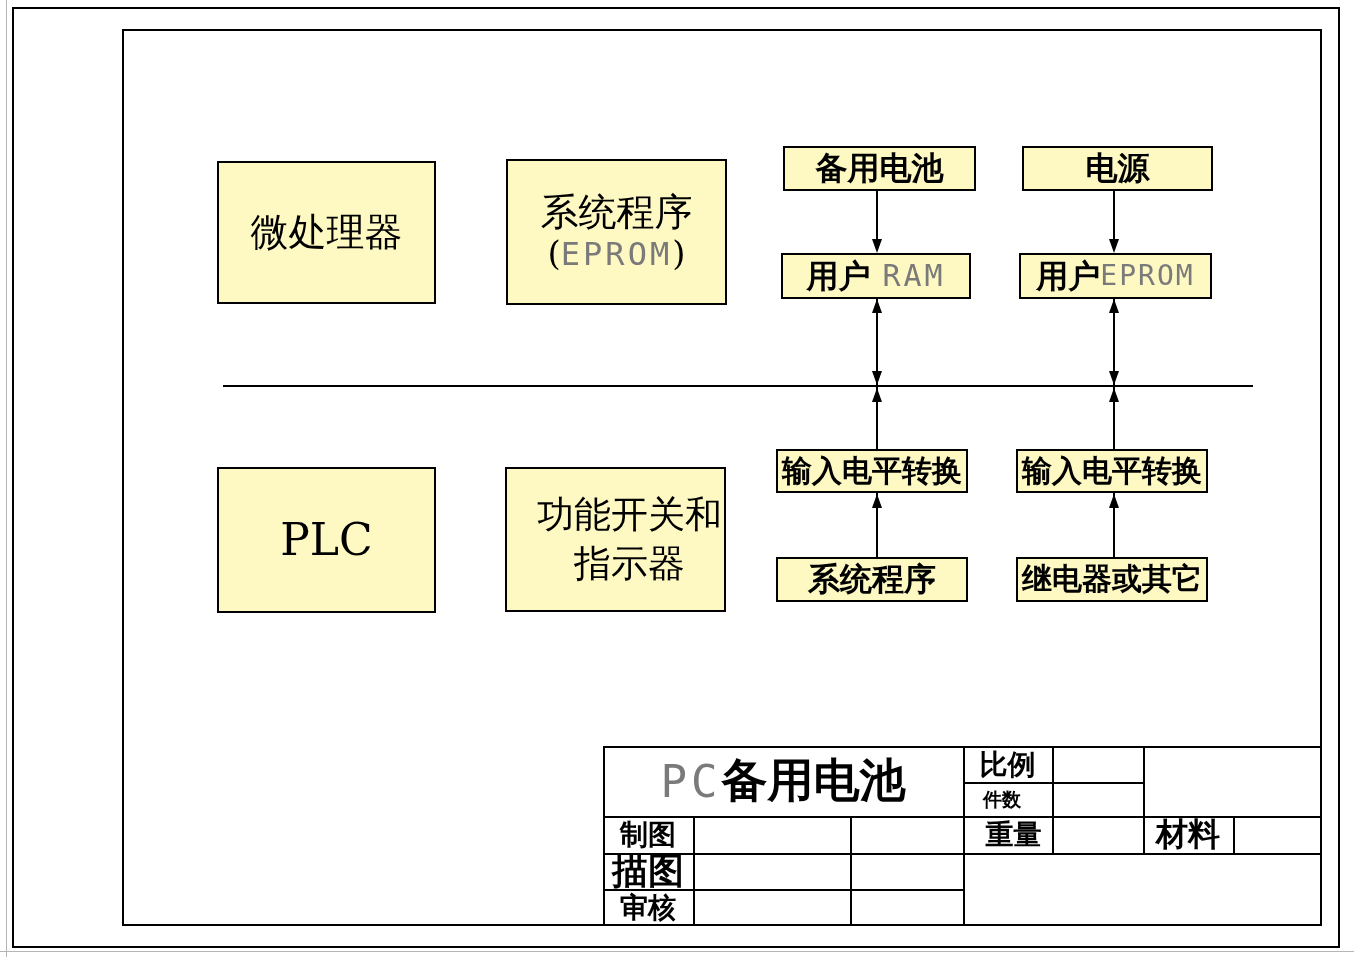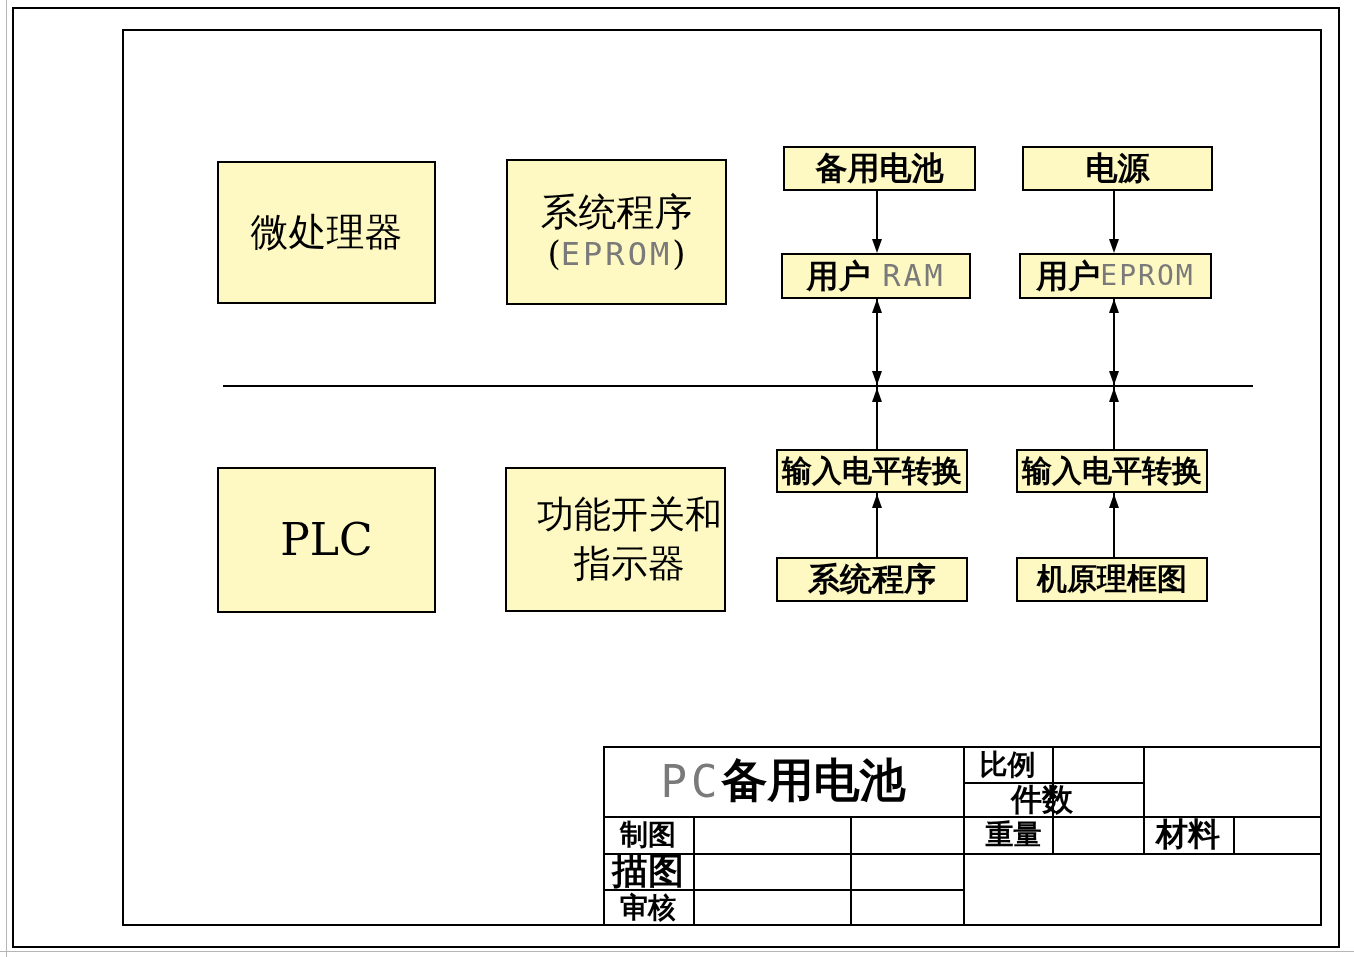--- a/index.html
+++ b/index.html
@@ -85,21 +85,21 @@
 
   <div class="dbox cjk" style="left:1016px;top:449px;width:192px;height:44px;font-size:30px;font-weight:600;">
     <span>输入电平转换</span>
   </div>
 
   <div class="dbox cjk" style="left:776px;top:557px;width:192px;height:45px;font-size:32px;font-weight:600;">
     <span>系统程序</span>
   </div>
 
   <div class="dbox cjk" style="left:1016px;top:557px;width:192px;height:45px;font-size:30px;font-weight:600;">
-    <span>机原理框图</span>
+    <span>继电器或其它</span>
   </div>
 
   <div class="conn" style="left:876px;top:191px;height:50px;"></div>
   <div class="arrow-down" style="left:872px;top:239px;"></div>
 
   <div class="conn" style="left:1113px;top:191px;height:50px;"></div>
   <div class="arrow-down" style="left:1109px;top:239px;"></div>
 
   <div class="conn" style="left:876px;top:299px;height:86px;"></div>
   <div class="arrow-up" style="left:872px;top:299px;"></div>
@@ -146,21 +146,21 @@
   <div class="cell cjk-b" style="left:603px;top:853px;width:90px;height:36px;font-size:36px;">
     <span>描图</span>
   </div>
   <div class="cell cjk-b" style="left:603px;top:889px;width:90px;height:37px;font-size:28px;">
     <span>审核</span>
   </div>
 
   <div class="cell cjk-b" style="left:963px;top:747px;width:89px;height:35px;font-size:28px;">
     <span>比例</span>
   </div>
-  <div class="cell cjk-b" style="left:963px;top:783px;width:78px;height:33px;font-size:31px;padding-left:40px;">
+  <div class="cell cjk-b" style="left:963px;top:783px;width:78px;height:33px;font-size:19px;">
     <span>件数</span>
   </div>
   <div class="cell cjk-b" style="left:963px;top:817px;width:101px;height:36px;font-size:28px;border-radius:16px;">
     <span>重量</span>
   </div>
   <div class="cell cjk-b" style="left:1143px;top:817px;width:90px;height:36px;font-size:32px;">
     <span>材料</span>
   </div>
 
   <div class="cell" style="left:1054px;top:747px;width:89px;height:35px;">

